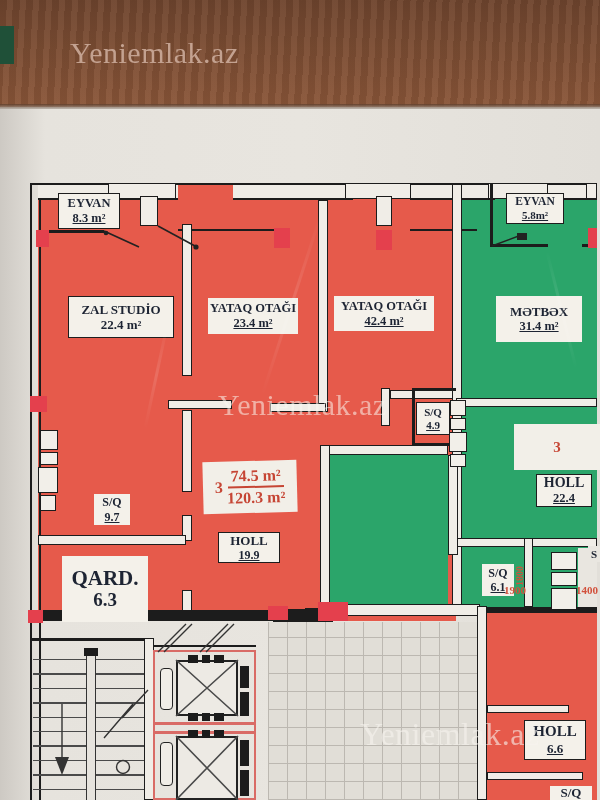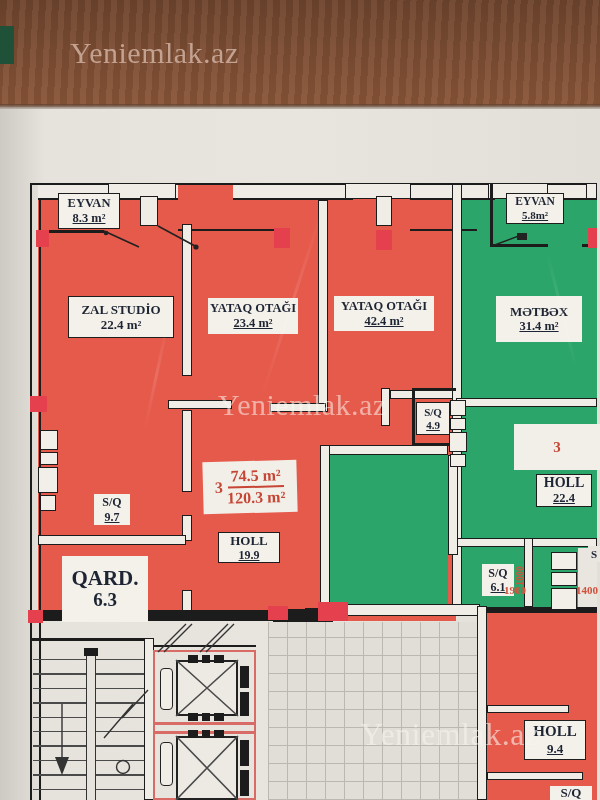--- a/index.html
+++ b/index.html
@@ -264,21 +264,21 @@
   <div class="abs lbl" style="left:588px;top:546px;width:12px;height:16px;font-size:11px;background:#e9e6e0;">
     <span>S</span>
   </div>
 
   <div class="dim" style="left:514px;top:546px;width:14px;height:40px;font-size:10px;writing-mode:vertical-rl;transform:rotate(180deg);">1800</div>
   <div class="dim" style="left:504px;top:584px;width:38px;height:13px;font-size:11px;">1900</div>
   <div class="dim" style="left:576px;top:584px;width:24px;height:13px;font-size:11px;">1400</div>
 
   <div class="abs lbl bd" style="left:524px;top:720px;width:62px;height:40px;font-size:15px;">
     <span>HOLL</span>
-    <span class="ul" style="font-size:13px;">9.4</span>
+    <span class="ul" style="font-size:13px;">6.6</span>
   </div>
   <div class="abs lbl" style="left:550px;top:786px;width:42px;height:14px;font-size:13px;">
     <span>S/Q</span>
   </div>
 
   <div class="crease" style="left:290px;top:210px;height:190px;transform:rotate(18deg);"></div>
   <div class="crease" style="left:560px;top:250px;height:120px;transform:rotate(-14deg);"></div>
   <div class="crease" style="left:155px;top:320px;height:110px;transform:rotate(12deg);"></div>
 
   <div class="wm wm-mid">Yeniemlak.az</div>

